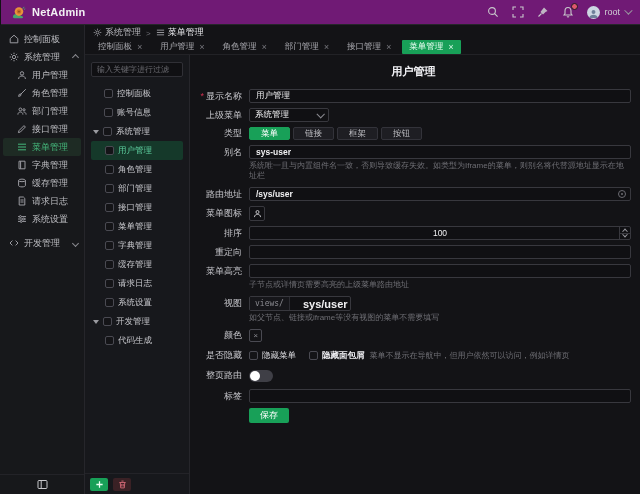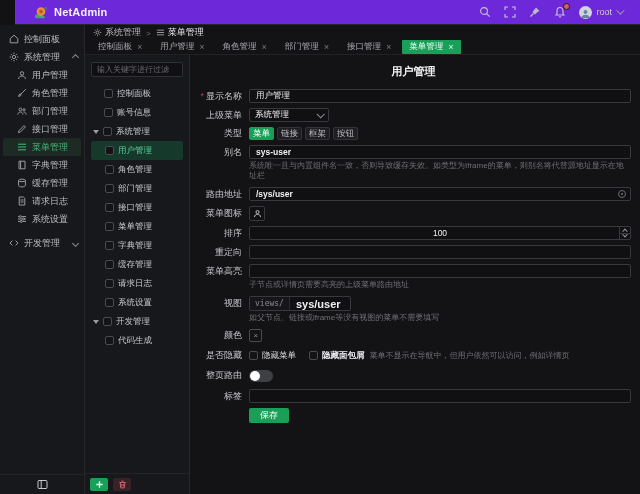--- a/index.html
+++ b/index.html
@@ -5,23 +5,23 @@
   * { margin:0; padding:0; box-sizing:border-box; }
   html,body { width:640px; height:494px; overflow:hidden; }
   body {
     font-family:"Liberation Sans","DejaVu Sans",sans-serif;
     background:#101014; color:#e4e4e8; font-size:10px;
     -webkit-font-smoothing:antialiased;
   }
   .app { position:relative; width:640px; height:494px; background:#121215; }
 
   
-  .header { position:absolute; top:0; left:15px; right:0; height:25px;
-    background:#6d28d9; border-bottom:1px solid #26262b;
-    display:flex; align-items:center; padding:0 18px; z-index:5; }
+  .header { position:absolute; top:0; left:1px; right:0; height:25px;
+    background:#701a75; border-bottom:1px solid #26262b;
+    display:flex; align-items:center; padding:0 10px; z-index:5; }
   .logo { width:15px; height:15px; margin-right:6px; }
   .app-name { font-weight:bold; font-size:11px; color:#f2f2f4; letter-spacing:.2px; }
   .header-right { margin-left:auto; display:flex; align-items:center; gap:13px; }
   .hicon { width:12px; height:12px; color:#c8c8cc; position:relative; cursor:pointer; }
   .hicon svg { display:block; }
   .badge-dot { position:absolute; top:-3px; right:-4px; width:7px; height:7px;
     border-radius:50%; background:var(--badge,#de576d); border:1px solid #1b1c20; }
   .user-chip { display:flex; align-items:center; gap:4px; cursor:pointer; }
   .avatar { width:13px; height:13px; border-radius:50%; background:#cdd6e2;
     display:flex; align-items:flex-end; justify-content:center; overflow:hidden; }
@@ -101,36 +101,36 @@
     border-radius:2px; color:#f0f0f2; font-size:8.5px; padding:0 6px; outline:none;
     font-family:"Liberation Sans","DejaVu Sans",sans-serif; }
   .inwrap { position:relative; display:flex; align-items:center; }
   .suffix-ic { position:absolute; right:5px; width:8px; height:8px; border:1px solid #6b6b72;
     border-radius:50%; color:#6b6b72; display:flex; align-items:center; justify-content:center; }
   .suffix-ic::after { content:""; width:2px; height:2px; background:#6b6b72; border-radius:50%; }
   .select { height:14px; width:80px; background:#101013; border:1px solid #38383e; border-radius:2px;
     color:#f0f0f2; font-size:8.5px; padding:0 5px; display:flex; align-items:center; cursor:pointer; }
   .select .chev { margin-left:auto; border-color:#8a8a90; transform:rotate(45deg) translateY(-1px); }
   .seg-group { display:flex; gap:3px; }
-  .seg { height:13px; padding:0 3px; display:flex; align-items:center; font-size:8.5px;
+  .seg { height:13px; padding:0 11px; display:flex; align-items:center; font-size:8.5px;
     background:#1e1e23; border:1px solid #33333a; border-radius:2px; color:#bdbdc2; cursor:pointer; }
   .seg.on { background:var(--primary,#18a058); border-color:var(--primary,#18a058); color:#fff; }
   .icon-btn { width:16px; height:15px; background:#101013; border:1px solid #38383e; border-radius:2px;
     display:flex; align-items:center; justify-content:center; color:#d0d0d4; cursor:pointer; }
   .num-wrap { position:relative; }
   .num-wrap .tinput { text-align:center; }
   .spinner { position:absolute; right:1px; top:1px; bottom:1px; width:11px;
     border-left:1px solid #38383e; display:flex; flex-direction:column; }
   .spin { flex:1; display:flex; align-items:center; justify-content:center; cursor:pointer; }
   .spin + .spin { border-top:1px solid #38383e; }
   .spin i { width:4px; height:4px; border-right:1px solid #9a9aa0; border-bottom:1px solid #9a9aa0; display:block; }
   .spin.up i { transform:rotate(-135deg) translate(-1px,-1px); }
   .spin.dn i { transform:rotate(45deg) translate(-1px,-1px); }
   .view-box { width:102px; height:15px; background:#101013; border:1px solid #38383e; border-radius:2px;
-    display:flex; align-items:center; overflow:hidden; }
+    display:flex; align-items:center; overflow:hidden;gap:7px; }
   .view-prefix { padding:0 5px; height:100%; display:flex; align-items:center; color:#8a8a90;
     font-size:8px; font-family:"DejaVu Sans Mono","Liberation Mono",monospace; background:#16161a;
     border-right:1px solid #2c2c32; }
   .view-val { padding:0 6px; font-size:11px; color:#f0f0f2; font-weight:bold; }
   .color-swatch { width:13px; height:13px; border:1px solid #4a4a52; border-radius:2px;
     display:flex; align-items:center; justify-content:center; color:#8a8a90; font-size:8px; cursor:pointer; }
   .check-line { display:flex; align-items:center; gap:5px; font-size:8.5px; color:#d8d8dc; }
   .check-item { display:flex; align-items:center; gap:4px; cursor:pointer; }
   .check-item.strong .lbl { font-weight:bold; color:#ececf0; }
   .check-desc { color:#6e6e74; font-size:8px; }

